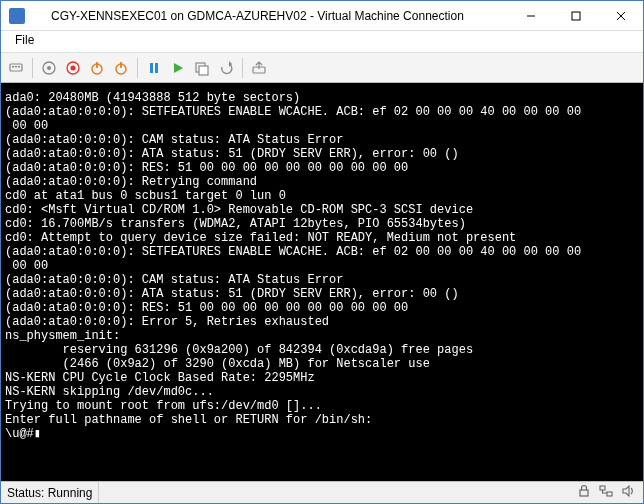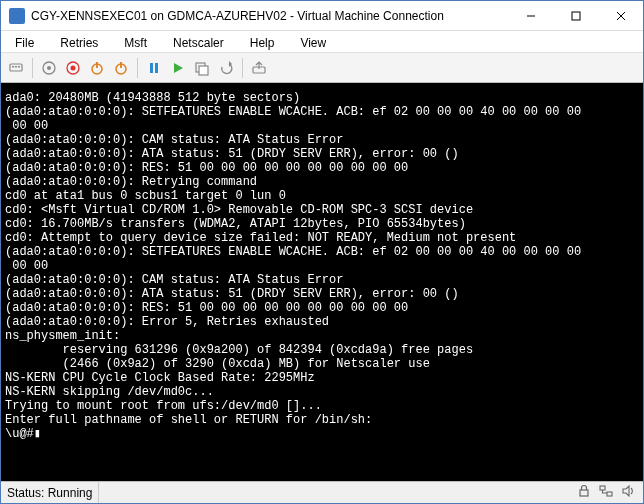--- a/index.html
+++ b/index.html
@@ -14,20 +14,21 @@
   display: flex;
   flex-direction: column;
 }
 .titlebar {
   height: 30px;
   background: #fff;
   display: flex;
   align-items: center;
   padding-left: 8px;
   border-bottom: 1px solid #ddd;
+  gap: 20px;
 }
 .titlebar .app-icon {
   width: 16px; height: 16px;
   background: #3a76c4;
   margin-right: 6px;
   border-radius: 2px;
 }
 .titlebar .title {
   flex: 1;
   color: #000;
@@ -43,24 +44,25 @@
   display: flex;
   align-items: center;
   justify-content: center;
   font-family: "Segoe MDL2 Assets", sans-serif;
   font-size: 10px;
 }
 .win-btn svg { width:10px; height:10px; }
 .menubar {
   height: 22px;
   display: flex;
-  align-items: flex-end;
+  align-items: flex-start;
   padding: 0 6px;
-  gap: 10px;
+  gap: 2px;
   border-bottom: 1px solid #e0e0e0;
+  flex-direction: column;
 }
 .menu-item {
   padding: 2px 8px;
   font-size: 12px;
   color: #000;
 }
 .toolbar {
   height: 30px;
   display: flex;
   align-items: center;

